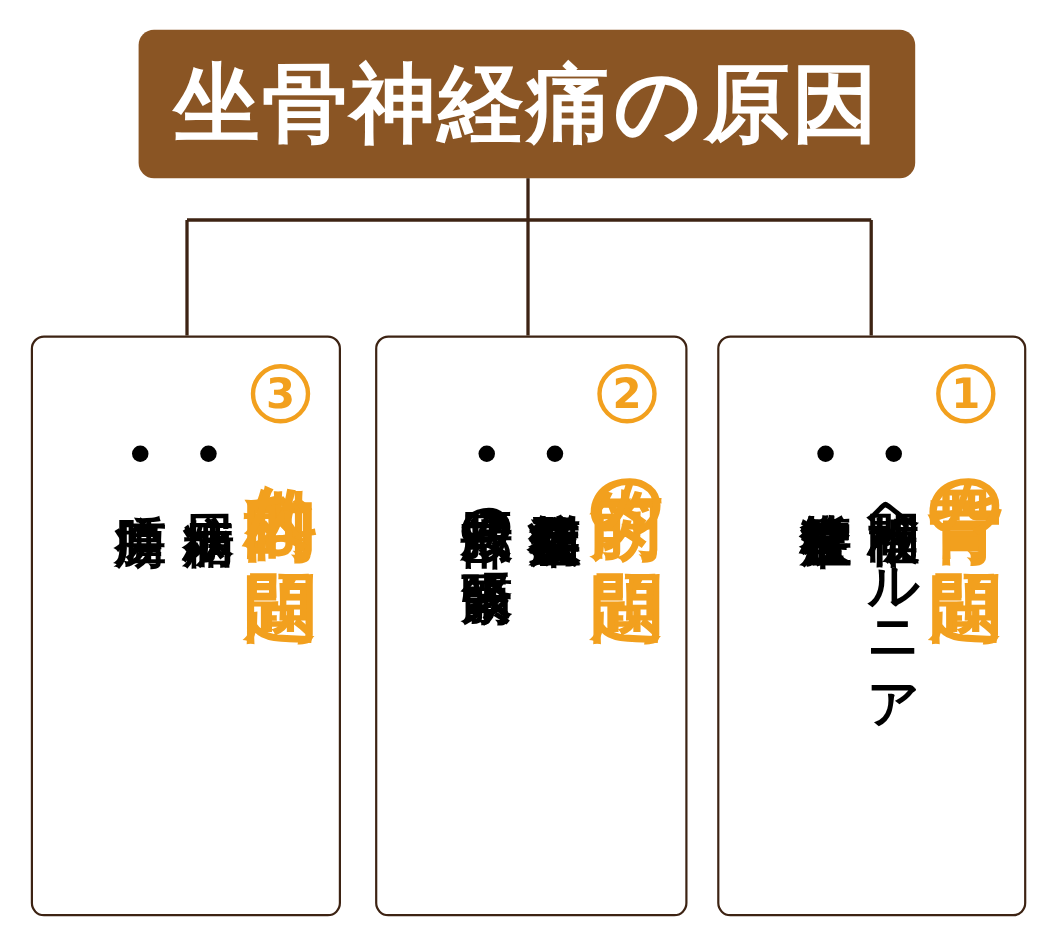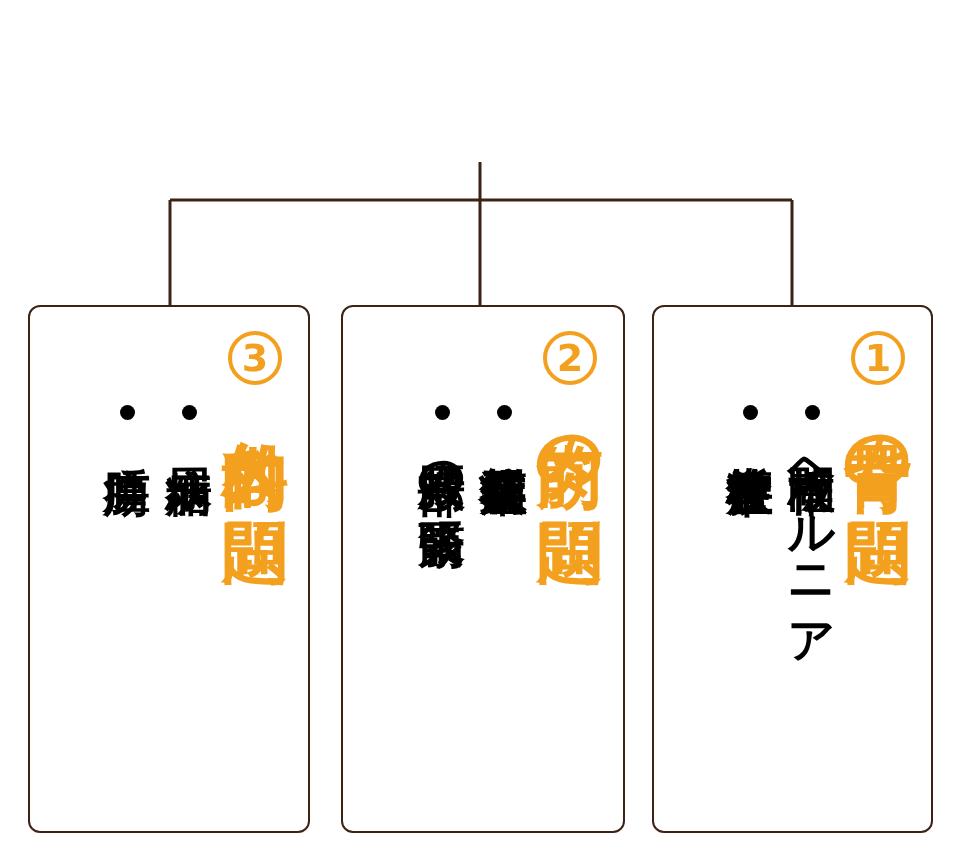--- a/index.html
+++ b/index.html
@@ -150,20 +150,23 @@
     text-orientation: upright;
     white-space: nowrap;
     font-family: "DejaVu Sans", "Liberation Sans", sans-serif;
   }
 </style>
 </head>
 <body>
 
 <div id="diagram-root">
 
+  <div class="title-banner">
+    <span class="title-text">坐骨神経痛の原因</span>
+  </div>
 
   <svg class="connector-svg" viewBox="0 0 960 858">
 
     <line x1="480" y1="162" x2="480" y2="305" stroke="#3d2313" stroke-width="3"></line>
 
     <line x1="170" y1="200" x2="792" y2="200" stroke="#3d2313" stroke-width="3"></line>
 
     <line x1="170" y1="200" x2="170" y2="305" stroke="#3d2313" stroke-width="3"></line>
 
     <line x1="792" y1="200" x2="792" y2="305" stroke="#3d2313" stroke-width="3"></line>

